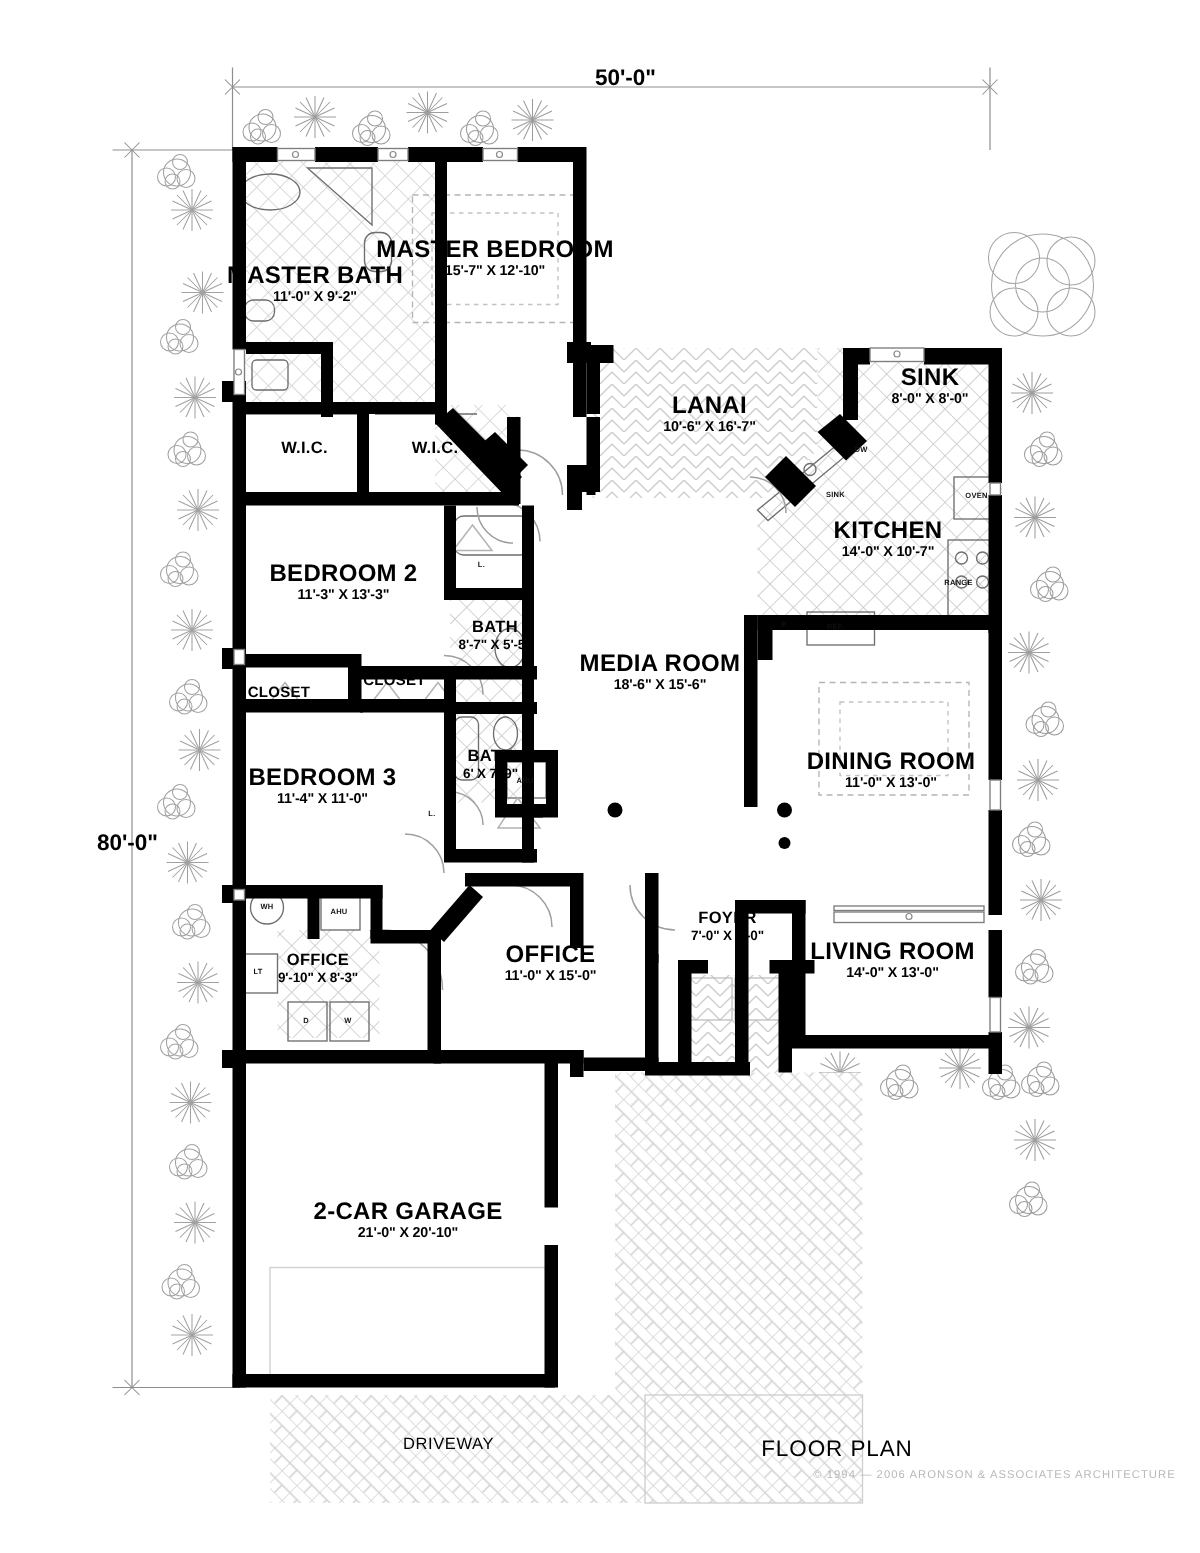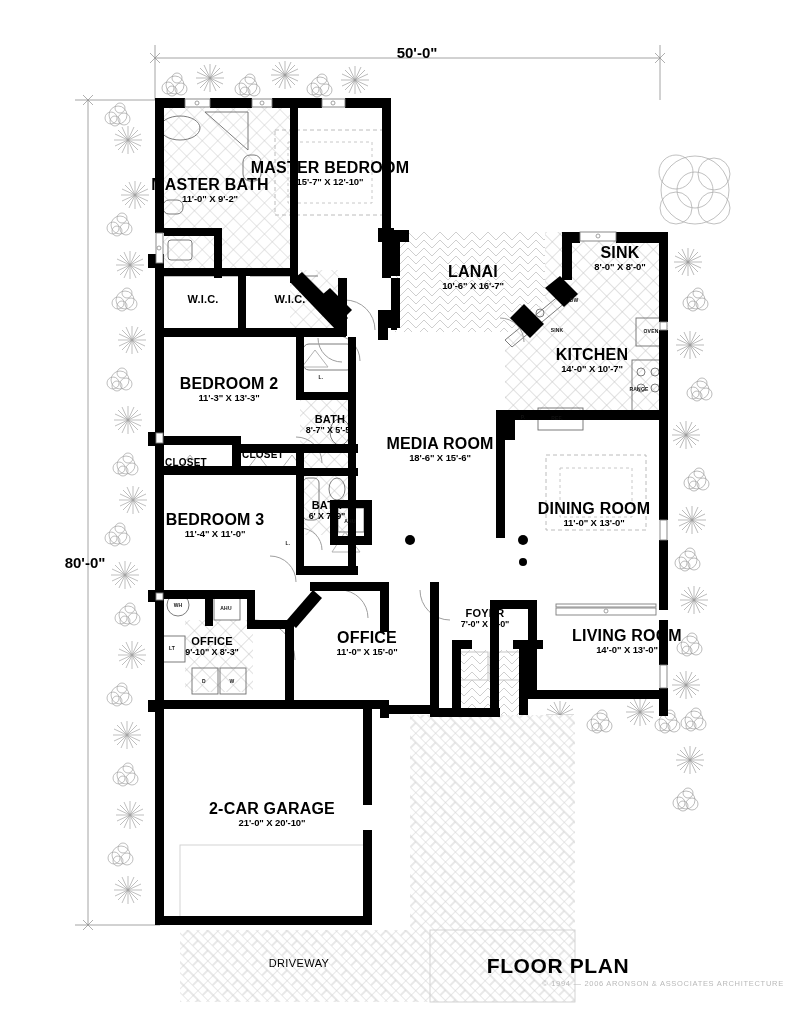--- a/index.html
+++ b/index.html
@@ -11,21 +11,21 @@
   .lbl .nm{display:block;font-weight:700;letter-spacing:.2px;}
   .lbl .dim{display:block;font-weight:700;letter-spacing:-.1px;}
   .r-lg .nm{font-size:16px;} .r-lg .dim{font-size:9.5px;}
   .r-md .nm{font-size:11px;} .r-md .dim{font-size:9px;}
   .r-sm .nm{font-size:10px;}
   .tiny{position:absolute;transform:translate(-50%,-50%);
         font-size:5px;font-weight:700;letter-spacing:.2px;color:#111;white-space:nowrap;}
   .dimtxt{position:absolute;transform:translate(-50%,-50%);
           font-size:15px;font-weight:700;letter-spacing:0;color:#000;white-space:nowrap;}
   .plain{position:absolute;transform:translate(-50%,-50%);white-space:nowrap;}
-  #title{font-size:21px;font-weight:700;letter-spacing:.6px;}
+  #title{font-size:15px;font-weight:400;letter-spacing:.6px;}
   #drive{font-size:11px;font-weight:400;letter-spacing:.4px;}
   #copy{font-size:7.5px;letter-spacing:.7px;color:#b9b9b9;font-weight:400;}
 </style>
 </head>
 <body>
 
 <svg id="plan" viewBox="0 0 800 1035" xmlns="http://www.w3.org/2000/svg">
   <defs>
     <pattern id="diag" width="11" height="11" patternUnits="userSpaceOnUse" patternTransform="rotate(45)">
       <rect width="11" height="11" fill="#ffffff"></rect>
@@ -410,21 +410,21 @@
       <span class="dim">9'-10" X 8'-3"</span>
     </div>
     <div class="lbl r-lg" style="left: 367px; top: 643px;">
       <span class="nm">OFFICE</span>
       <span class="dim">11'-0" X 15'-0"</span>
     </div>
     <div class="lbl r-md" style="left: 485px; top: 618px;">
       <span class="nm">FOYER</span>
       <span class="dim">7'-0" X 9'-0"</span>
     </div>
-    <div class="lbl r-lg" style="left: 595px; top: 641px; margin-left: 32px;">
+    <div class="lbl r-lg" style="left: 595px; top: 641px;">
       <span class="nm">LIVING ROOM</span>
       <span class="dim">14'-0" X 13'-0"</span>
     </div>
     <div class="lbl r-lg" style="left: 272px; top: 797px; margin-top: 17px;">
       <span class="nm">2-CAR GARAGE</span>
       <span class="dim">21'-0" X 20'-10"</span>
     </div>
     <div class="tiny" style="left: 574px; top: 300px;">DW</div>
     <div class="tiny" style="left: 557px; top: 330px;">SINK</div>
     <div class="tiny" style="left: 651px; top: 331px;">OVEN</div>

